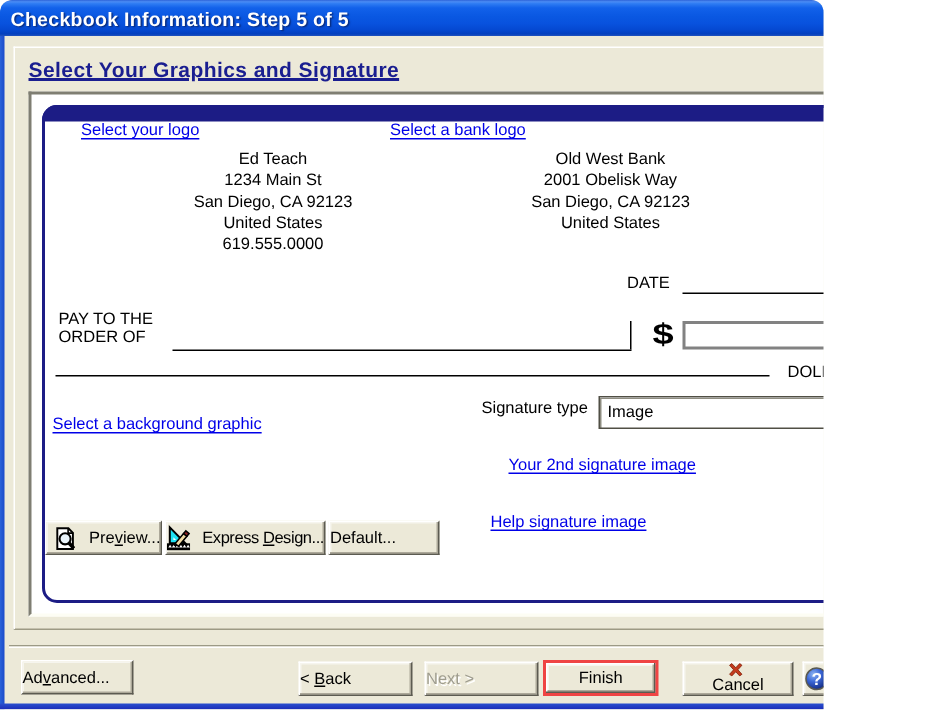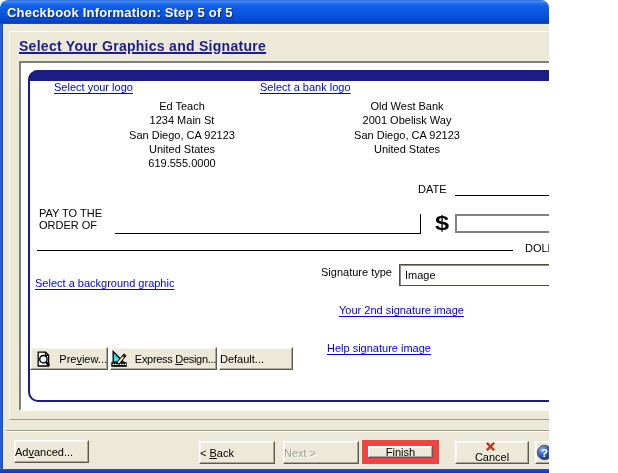--- a/index.html
+++ b/index.html
@@ -27,21 +27,21 @@
   .check{left:28px;top:70px;width:561px;height:332px;box-sizing:border-box;border:2px solid #1C1C85;border-radius:10px;background:#fff;}
   .checktop{left:28px;top:70px;width:561px;height:11px;background:#1C1C85;border-radius:10px 10px 0 0;}
   a.lnk{color:#0000E8;text-decoration:underline;text-underline-offset:2px;font-size:11px;}
   .t11{font-size:11px;color:#000;}
   .ctr{text-align:center;line-height:14.3px;}
   .hline{background:#000;height:1px;}
   
   .cbtn{box-sizing:border-box;background:#ECE9D8;border:1px solid;border-color:#FFFFFF #5C5B51 #5C5B51 #FFFFFF;
     box-shadow:inset -1px -1px 0 #ACA899,inset 1px 1px 0 #F6F5EE;
     font-size:11px;color:#000;display:flex;align-items:center;justify-content:space-between;white-space:nowrap;}
-  .defbtn{box-sizing:border-box;border:6px solid #ef4444;background:#ECE9D8;display:flex;align-items:center;justify-content:center;font-size:11px;
+  .defbtn{box-sizing:border-box;border:2px solid #ef4444;background:#ECE9D8;display:flex;align-items:center;justify-content:center;font-size:11px;
     box-shadow:inset -1px -1px 0 #5C5B51, inset 1px 1px 0 #FFFFFF, inset -2px -2px 0 #ACA899, inset 2px 2px 0 #F6F5EE;}
   
   .combo{left:399px;top:264px;width:179px;height:22px;box-sizing:border-box;background:#fff;
     border:1px solid #504F45;box-shadow:inset 1px 1px 0 #8E8D81;}
   .combo .txt{position:absolute;left:5px;top:4px;font-size:11px;}
   .combo .arrowbtn{position:absolute;right:2px;top:2px;width:16px;height:16px;background:#ECE9D8;
     border:1px solid;border-color:#F6F5EE #5C5B51 #5C5B51 #F6F5EE;box-sizing:border-box;box-shadow:inset -1px -1px 0 #ACA899;}
   .combo .arrowbtn:after{content:"";position:absolute;left:3px;top:5px;width:0;height:0;
     border-left:3.5px solid transparent;border-right:3.5px solid transparent;border-top:4px solid #000;}
   .u{text-decoration:underline;}

